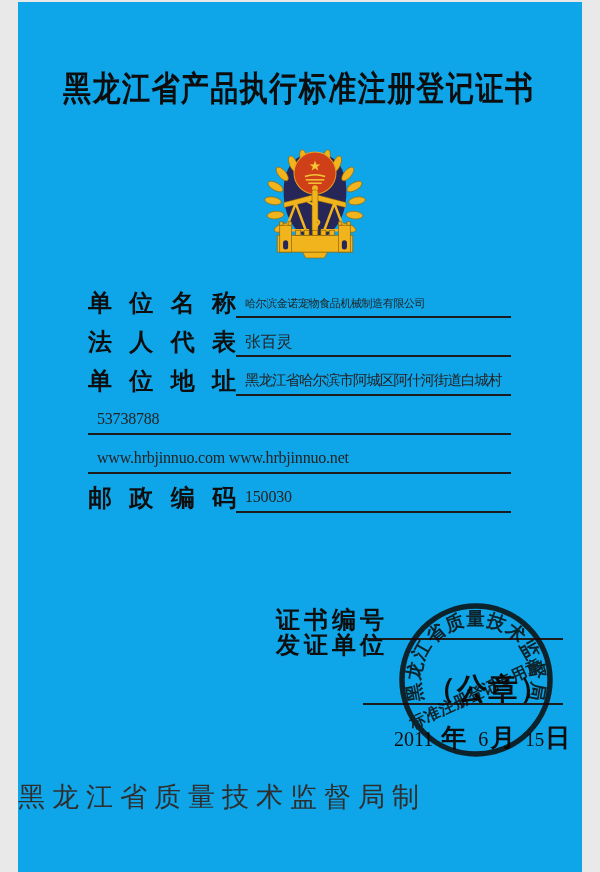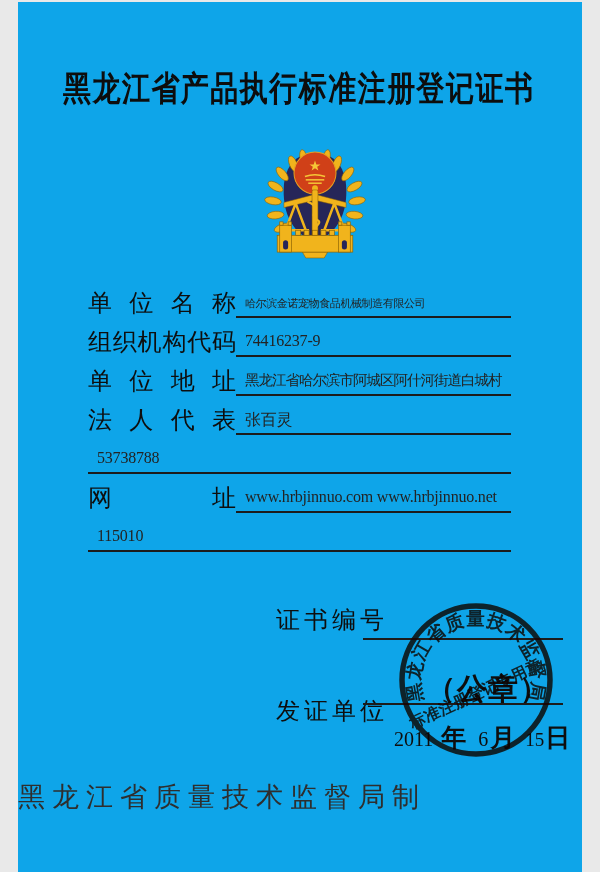--- a/index.html
+++ b/index.html
@@ -18,41 +18,41 @@
     white-space:nowrap;letter-spacing:0;
   }
   
   .emblem{position:absolute;left:234px;top:139px;width:126px;height:118px;}
   
   .fields{position:absolute;top:277px;left:70px;width:423px;}
   .field-row{display:flex;align-items:flex-end;height:39px;}
   .field-label{
     width:148px;flex:0 0 148px;
     font-family:"Liberation Sans","DejaVu Sans",sans-serif;
-    font-size:24px;font-weight:normal;color:#0e0e0e;line-height:1.1;
+    font-size:24px;font-weight:bold;color:#0e0e0e;line-height:1.1;
     text-align:justify;text-align-last:justify;margin-bottom:2px;
   }
   .field-value-box{
     flex:1;border-bottom:2px solid #1c1c1c;
     padding:0 2px 1px 9px;min-height:22px;
   }
   .field-value{
     font-family:"Liberation Serif","DejaVu Serif",serif;
     font-size:16px;color:#232323;white-space:nowrap;letter-spacing:-0.2px;
   }
   .field-row.tight .field-value{font-size:11px;letter-spacing:-0.4px;}
   .field-row.tighter .field-value{font-size:14.5px;letter-spacing:-1px;}
   
   .issue-label{
     position:absolute;left:258px;
     font-family:"Liberation Sans","DejaVu Sans",sans-serif;
-    font-size:24px;font-weight:normal;letter-spacing:4px;color:#0e0e0e;white-space:nowrap;
+    font-size:24px;font-weight:bold;letter-spacing:4px;color:#0e0e0e;white-space:nowrap;
   }
   .cert-no-label{top:602px;}
-  .issuer-label{top:693px;}
+  .issuer-label{top:627px;}
   .issuer-value{
     position:absolute;left:408px;top:667px;
     font-family:Liberation Mono, monospace;
     font-size:30px;font-weight:bold;letter-spacing:1px;color:#0e0e0e;white-space:nowrap;
   }
   .issue-line{position:absolute;left:345px;width:200px;border-bottom:2px solid #1c1c1c;height:0;}
   .cert-no-line{top:636px;}
   .issuer-line{top:701px;}
   .cert-no-value{position:absolute;left:352px;top:614px;font-size:16px;}
   .date-row{
@@ -160,40 +160,36 @@
       </g>
     </svg>
   </div>
 
   <div class="fields">
     <div class="field-row tight">
       <span class="field-label">单位名称</span>
       <span class="field-value-box"><span class="field-value">哈尔滨金诺宠物食品机械制造有限公司</span></span>
     </div>
     <div class="field-row">
-      <span class="field-label">组织机构代码</span>
-      <span class="field-value-box"><span class="field-value">74416237-9</span></span>
+      <span class="field-label">法人代表</span>
+      <span class="field-value-box"><span class="field-value">张百灵</span></span>
     </div>
     <div class="field-row tighter">
       <span class="field-label">单位地址</span>
       <span class="field-value-box"><span class="field-value">黑龙江省哈尔滨市阿城区阿什河街道白城村</span></span>
     </div>
     <div class="field-row">
-      <span class="field-label">法人代表</span>
-      <span class="field-value-box"><span class="field-value">张百灵</span></span>
-    </div>
-    <div class="field-row">
       <span class="field-value-box"><span class="field-value">53738788</span></span>
     </div>
     <div class="field-row">
-      <span class="field-label">网址</span>
       <span class="field-value-box"><span class="field-value">www.hrbjinnuo.com  www.hrbjinnuo.net</span></span>
     </div>
     <div class="field-row">
-      <span class="field-value-box"><span class="field-value">115010</span></span>
+      <span class="field-label">邮政编码</span>
+      <span class="field-value-box"><span class="field-value">150030</span></span>
     </div>
   </div>
 
   <div class="issue-label cert-no-label">证书编号</div>
   <div class="cert-no-value"></div>
   <div class="issue-line cert-no-line"></div>
 
   <div class="issue-label issuer-label">发证单位</div>
   <div class="issuer-value">（公章）</div>
   <div class="issue-line issuer-line"></div>

